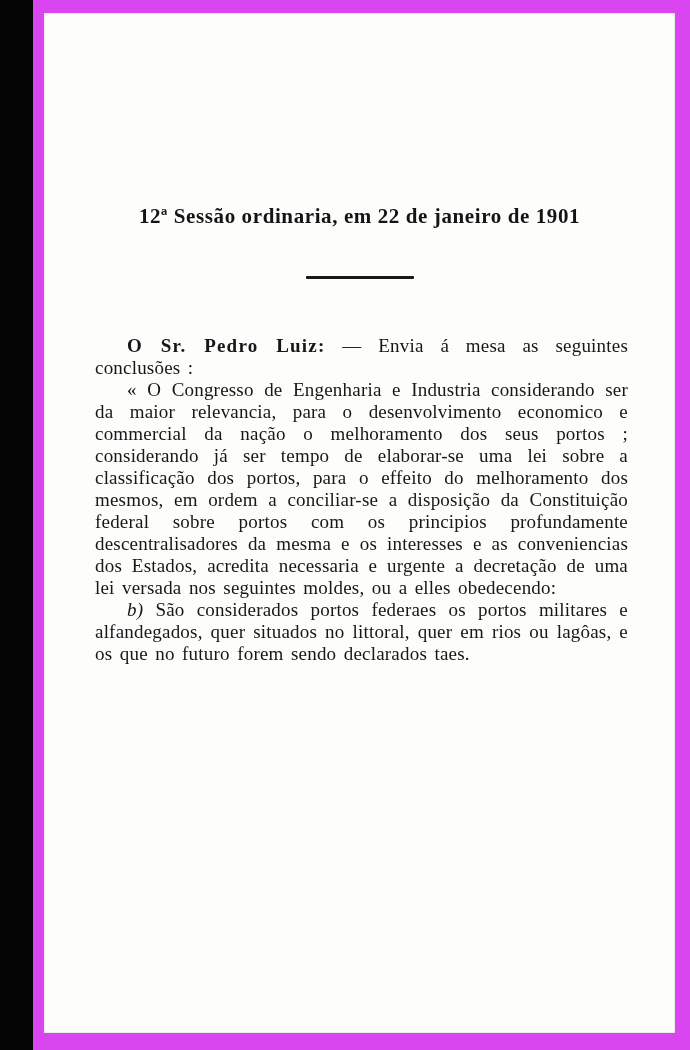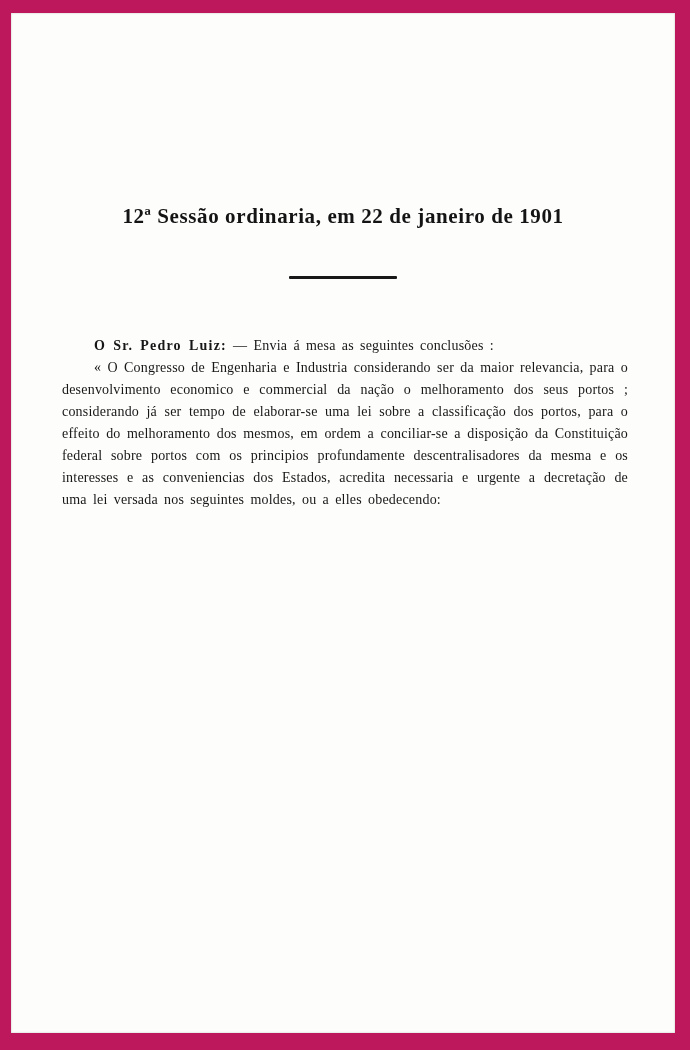--- a/index.html
+++ b/index.html
@@ -8,21 +8,22 @@
     width: 690px;
     height: 1050px;
     position: relative;
     background: #050505;
     font-family: "Liberation Serif", serif;
     overflow: hidden;
   }
   .scan-frame {
     position: absolute;
     inset: 0;
-    background: #be185d;
+    background: #d946ef;
+    margin-left: 33px;
   }
   .page {
     position: absolute;
     left: 11px;
     top: 13px;
     right: 15px;
     bottom: 17px;
     background: #fdfdfc;
     box-shadow: inset 0 0 2px rgba(0,0,0,0.25);
   }
@@ -36,21 +37,21 @@
   }
   .title-divider {
     width: 108px;
     height: 3px;
     background: #181818;
     margin: 47px auto 0 auto;
     border-radius: 1px;
   }
   .document-body {
     margin: 56px 47px 0 51px;
-    font-size: 14px;
+    font-size: 19px;
     line-height: 22px;
     color: #171717;
     text-align: justify;
     letter-spacing: 0.2px;
     word-spacing: 2.5px;
   }
   .document-body p {
     margin: 0;
     text-indent: 32px;
   }
@@ -65,15 +66,16 @@
 </head>
 <body>
 
 <div class="scan-frame">
   <div class="page">
     <h1 class="session-title">12ª Sessão ordinaria, em 22 de janeiro de 1901</h1>
     <div class="title-divider"></div>
     <div class="document-body" id="document-body">
         <p><span class="speaker">O Sr. Pedro Luiz:</span> — Envia á mesa as seguintes conclusões :</p>
         <p>« O Congresso de Engenharia e Industria considerando ser da maior relevancia, para o desenvolvimento economico e commercial da nação o melhoramento dos seus portos ; considerando já ser tempo de elaborar-se uma lei sobre a classificação dos portos, para o effeito do melhoramento dos mesmos, em ordem a conciliar-se a disposição da Constituição federal sobre portos com os principios profundamente descentralisadores da mesma e os interesses e as conveniencias dos Estados, acredita necessaria e urgente a decretação de uma lei versada nos seguintes moldes, ou a elles obedecendo:</p>
+        <p><span class="lead">b)</span> São considerados portos federaes os portos militares e alfandegados, quer situados no littoral, quer em rios ou lagôas, e os que no futuro forem sendo declarados taes.</p>
       </div>
   </div>
 </div>
 
 </body></html>

